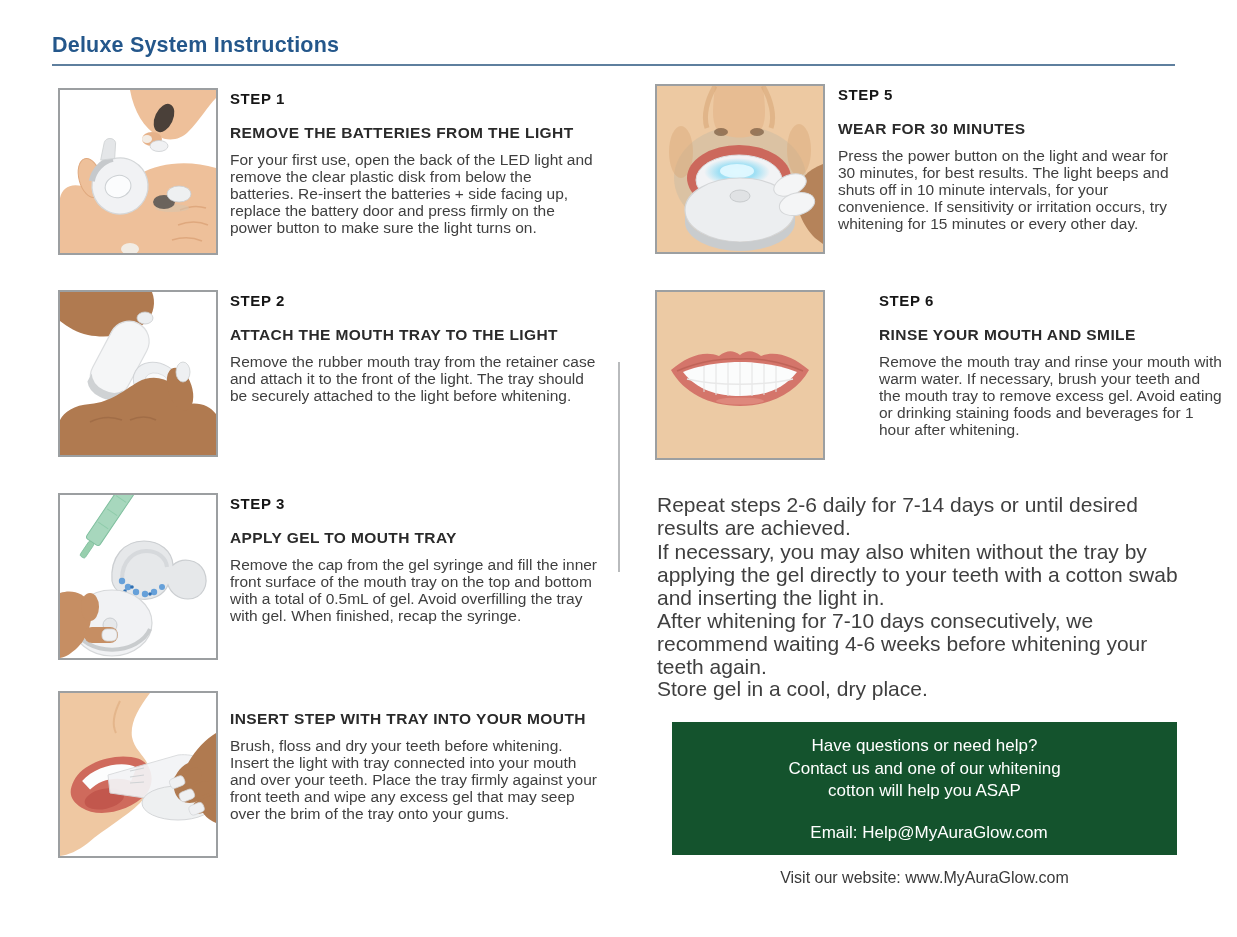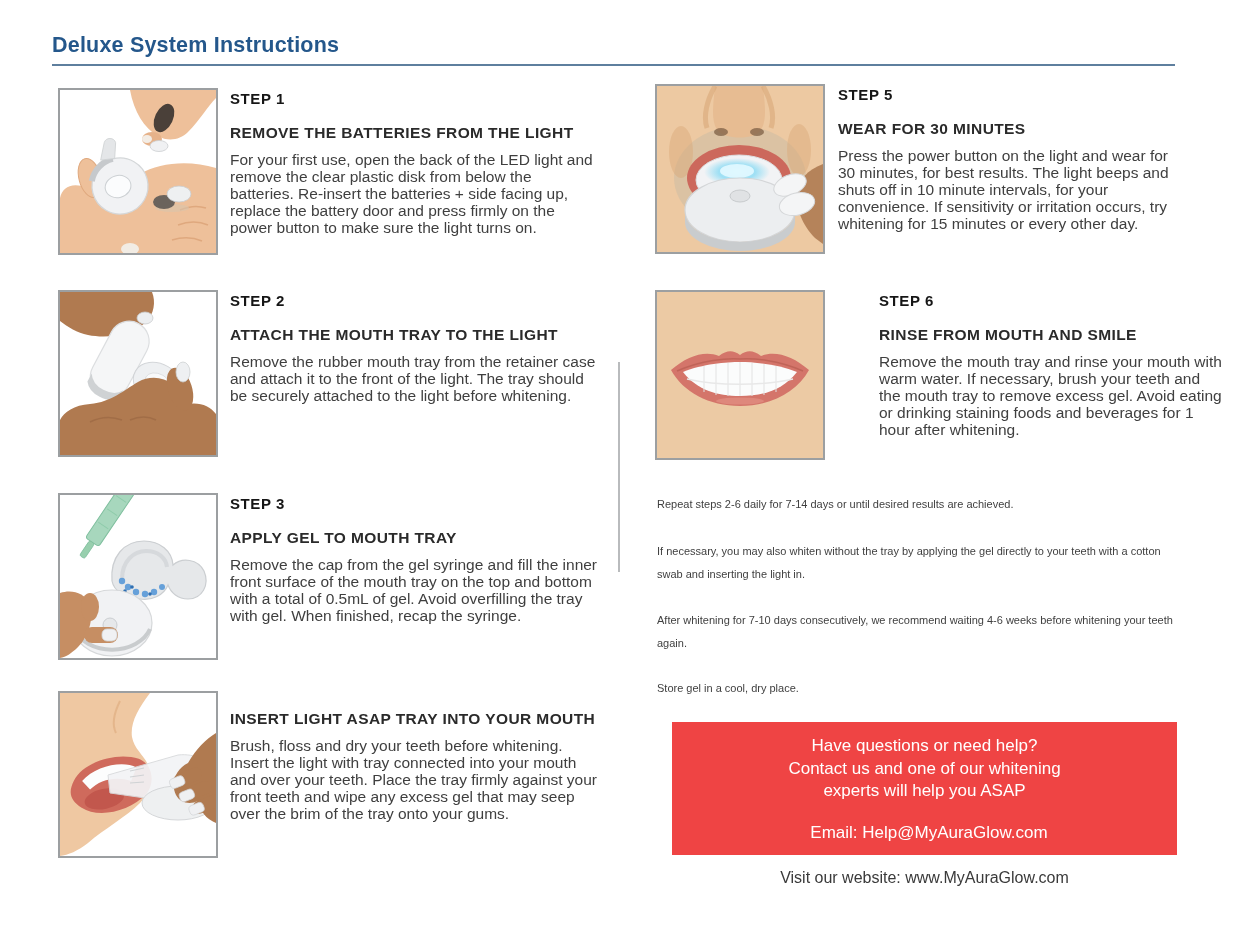--- a/index.html
+++ b/index.html
@@ -20,21 +20,21 @@
   .figure svg{display:block;width:100%;height:100%;}
   .txt{padding-top:2px;}
   .col-left .txt{width:368px;margin-left:12px;}
   .col-right .txt{width:346px;margin-left:13px;}
   .step-label{font-size:15px;font-weight:800;letter-spacing:.6px;color:#161616;}
   .step-heading{margin-top:17px;font-size:15.5px;font-weight:700;letter-spacing:.4px;color:#2a2a2a;}
   .step-body{margin:9px 0 0 0;font-size:15.5px;line-height:17px;color:#3f3f3f;}
 
   .v-divider{position:absolute;left:618px;top:362px;width:2px;height:210px;background:#b9bbbd;}
 
-  .note{position:absolute;left:657px;width:528px;font-size:11px;line-height:23px;color:#3f3f3f;}
+  .note{position:absolute;left:657px;width:528px;font-size:21px;line-height:23px;color:#3f3f3f;}
   #note-0{top:493px;} #note-1{top:540px;} #note-2{top:609px;} #note-3{top:677px;}
 
   .contact-box{
     position:absolute;left:672px;top:722px;width:505px;height:133px;box-sizing:border-box;
     background:#2a6ba6;color:#ffffff;text-align:center;padding-top:13px;
     font-size:17px;line-height:22.5px;
   }
   .contact-email{margin-top:19px;padding-left:9px;}
   .website-line{
     position:absolute;left:672px;top:869px;width:505px;text-align:center;
@@ -168,21 +168,21 @@
           <rect x="116" y="76" width="30" height="13" rx="6.5" fill="#b07a50"></rect>
           <rect x="112" y="78" width="15" height="10" rx="4" fill="#eff0f2" stroke="#d3d6d8" stroke-width="0.7"></rect>
           <rect x="120" y="92" width="30" height="13" rx="6.5" fill="#b07a50"></rect>
           <rect x="116" y="94" width="15" height="10" rx="4" fill="#eff0f2" stroke="#d3d6d8" stroke-width="0.7"></rect>
           <rect x="124" y="108" width="30" height="13" rx="6.5" fill="#b07a50"></rect>
           <rect x="120" y="110" width="15" height="10" rx="4" fill="#eff0f2" stroke="#d3d6d8" stroke-width="0.7"></rect>
         </g>
       </svg>
     </div>
     <div class="txt">
-      <div class="step-heading">INSERT LIGHT ASAP TRAY INTO YOUR MOUTH</div>
+      <div class="step-heading">INSERT STEP WITH TRAY INTO YOUR MOUTH</div>
       <p class="step-body">Brush, floss and dry your teeth before whitening. Insert the light with tray connected into your mouth and over your teeth. Place the tray firmly against your front teeth and wipe any excess gel that may seep over the brim of the tray onto your gums.</p>
     </div>
   </div>
 
   <div class="step col-right" style="left:655px;top:84px;">
     <div class="figure fig-right">
       <svg viewBox="0 0 166 166">
         <defs>
           <radialGradient id="glow5" cx="50%" cy="50%" r="50%">
             <stop offset="0%" stop-color="#d9f8ff"></stop>
@@ -233,34 +233,34 @@
           <line x1="107" y1="72" x2="107" y2="103"></line>
           <line x1="119" y1="74" x2="119" y2="100"></line>
         </g>
         <path d="M30,87 C60,94 106,94 136,87" stroke="#e8e8e8" stroke-width="1.5" fill="none"></path>
         <path d="M20,79 C45,68 70,66 83,67 C96,66 121,68 146,79" stroke="#b85c51" stroke-width="1.5" fill="none" opacity="0.7"></path>
         <ellipse cx="83" cy="109" rx="24" ry="3.5" fill="#e49488" opacity="0.6"></ellipse>
       </svg>
     </div>
     <div class="txt">
       <div class="step-label">STEP 6</div>
-      <div class="step-heading">RINSE FROM MOUTH AND SMILE</div>
+      <div class="step-heading">RINSE YOUR MOUTH AND SMILE</div>
       <p class="step-body">Remove the mouth tray and rinse your mouth with warm water. If necessary, brush your teeth and the mouth tray to remove excess gel. Avoid eating or drinking staining foods and beverages for 1 hour after whitening.</p>
     </div>
   </div>
 
   <div class="v-divider"></div>
 
   <div class="note" id="note-0">Repeat steps 2-6 daily for 7-14 days or until desired results are achieved.</div>
   <div class="note" id="note-1">If necessary, you may also whiten without the tray by applying the gel directly to your teeth with a cotton swab and inserting the light in.</div>
   <div class="note" id="note-2">After whitening for 7-10 days consecutively, we recommend waiting 4-6 weeks before whitening your teeth again.</div>
   <div class="note" id="note-3">Store gel in a cool, dry place.</div>
 
-  <div class="contact-box" style="background: #ef4444;">
+  <div class="contact-box" style="background: #14532d;">
     <div>Have questions or need help?</div>
     <div>Contact us and one of our whitening</div>
-    <div>experts will help you ASAP</div>
+    <div>cotton will help you ASAP</div>
     <div class="contact-email">Email: Help@MyAuraGlow.com</div>
   </div>
 
   <div class="website-line">Visit our website: www.MyAuraGlow.com</div>
 
 </div>
 
 </body></html>

